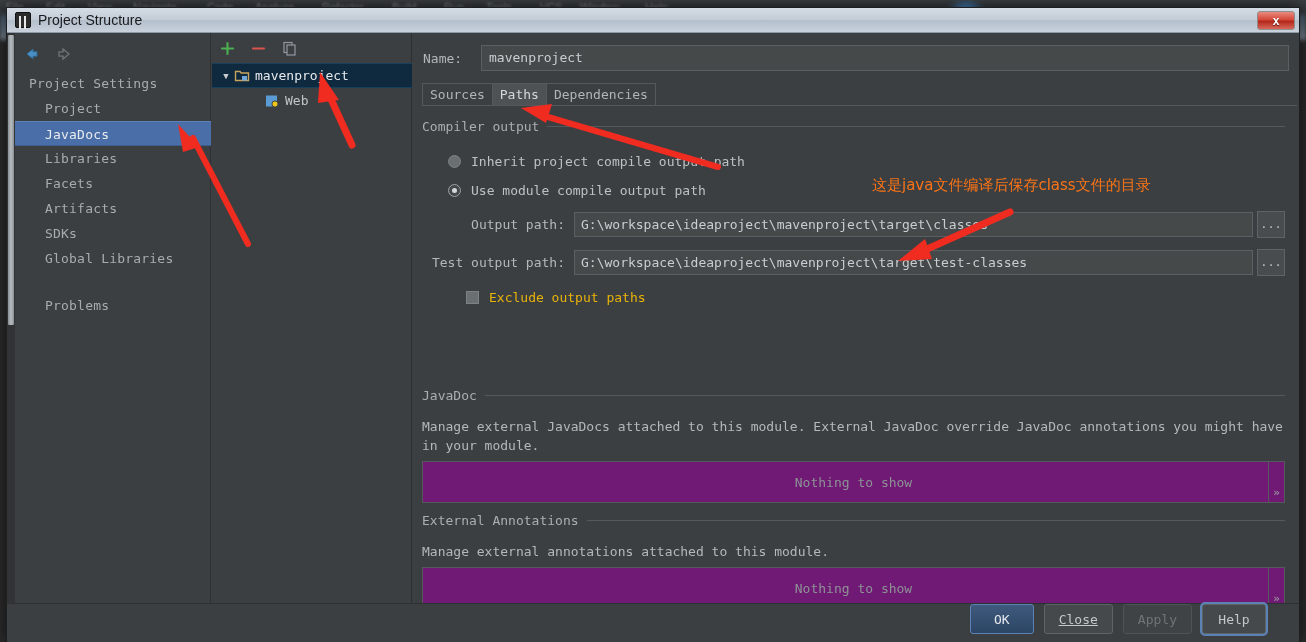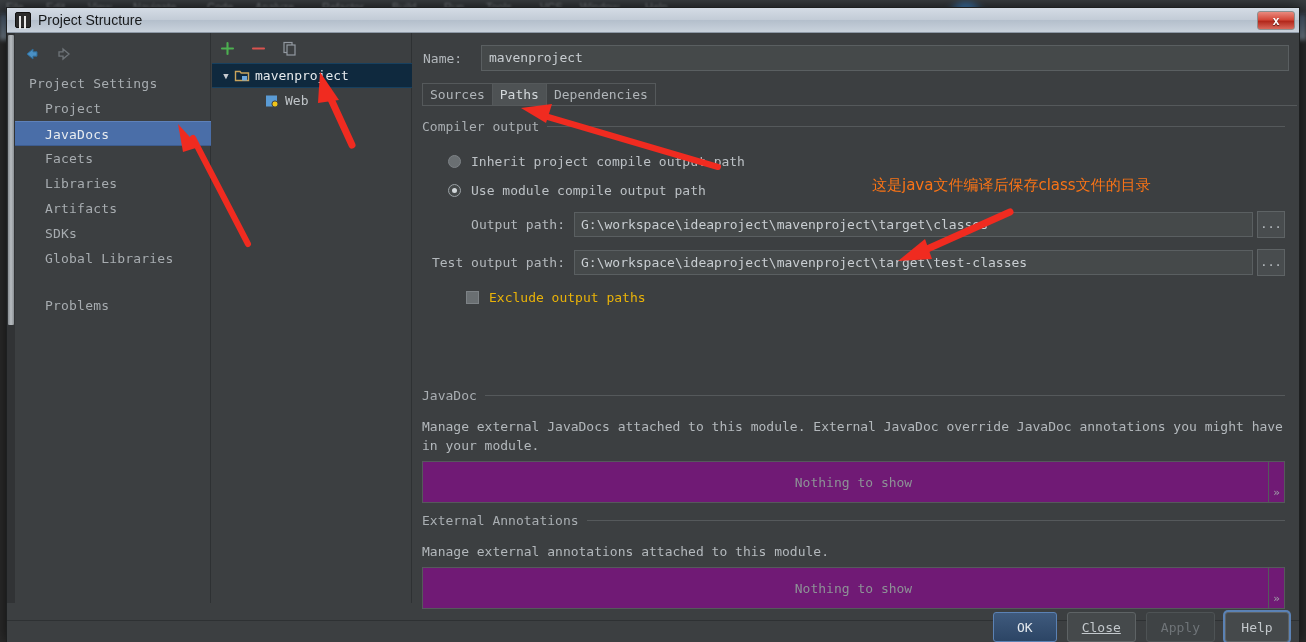--- a/index.html
+++ b/index.html
@@ -227,24 +227,24 @@
   }
   .empty-text { color: #8d9296; font-size: 13px; }
   .expand-btn {
     position: absolute; right: 0; top: 0; width: 16px; height: 40px;
     border-left: 1px solid #55595b; color: #a0a5a9; font-size: 11px;
     display: flex; align-items: flex-end; justify-content: center; padding-bottom: 3px;
   }
 
   
   #footer {
-    position: absolute; left: 0; bottom: 0; width: 100%; height: 22px;
+    position: absolute; left: 0; bottom: 0; width: 100%; height: 39px;
     background: #3c3f41; border-top: 1px solid #2e3133;
-    display: flex; align-items: flex-end; justify-content: flex-end;
-    padding-right: 10px; gap: 10px;
+    display: flex; align-items: flex-start; justify-content: flex-end;
+    padding-right: 33px; gap: 10px;
   }
   .btn {
     min-width: 64px; height: 30px; padding: 0 14px;
     font-size: 13px; font-family: "DejaVu Sans Mono","Liberation Mono",monospace;
     display: flex; align-items: center; justify-content: center;
     border-radius: 3px;
   }
   .btn.default {
     background: linear-gradient(180deg,#3f5a7d 0%,#2c4565 100%);
     border: 1px solid #5b82b5; color: #e4e9ee;
@@ -317,22 +317,22 @@
           <svg width="18" height="18" viewBox="0 0 18 18">
             <path d="M8 4 L14 9 L8 14 L8 11.2 L4 11.2 L4 6.8 L8 6.8 Z" fill="none" stroke="#6e7479" stroke-width="1.3"></path>
           </svg>
         </span>
       </div>
 
       <div id="sidebar-list">
         <div class="side-group">Project Settings</div>
         <div class="side-item">Project</div>
         <div class="side-item selected">JavaDocs</div>
+        <div class="side-item">Libraries</div>
         <div class="side-item">Facets</div>
-        <div class="side-item">Libraries</div>
         <div class="side-item">Artifacts</div>
         <div class="side-item">SDKs</div>
         <div class="side-item">Global Libraries</div>
         <div class="side-gap"></div>
         <div class="side-item">Problems</div>
       </div>
     </div>
 
     <div id="tree-panel">
       <div id="tree-toolbar">

